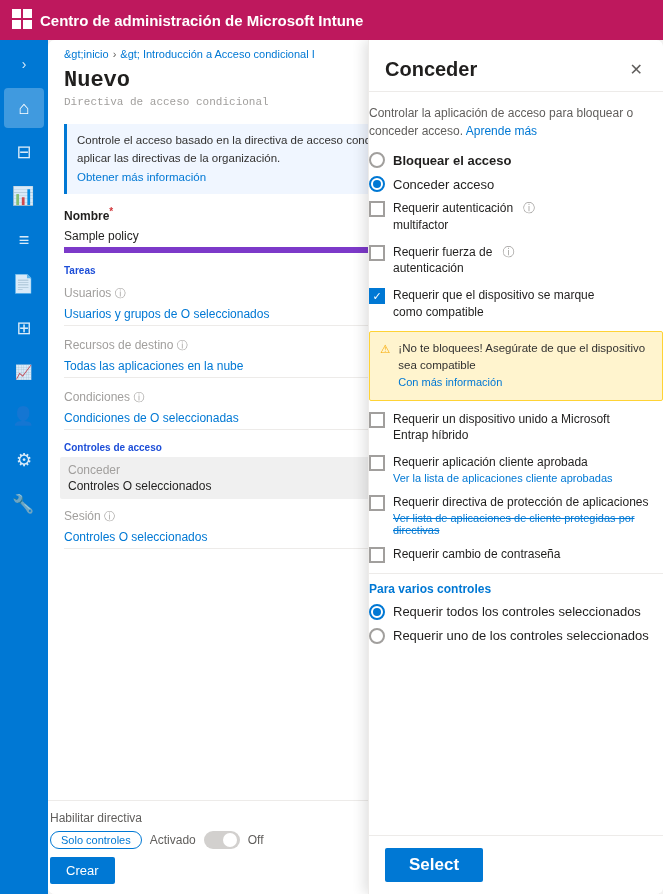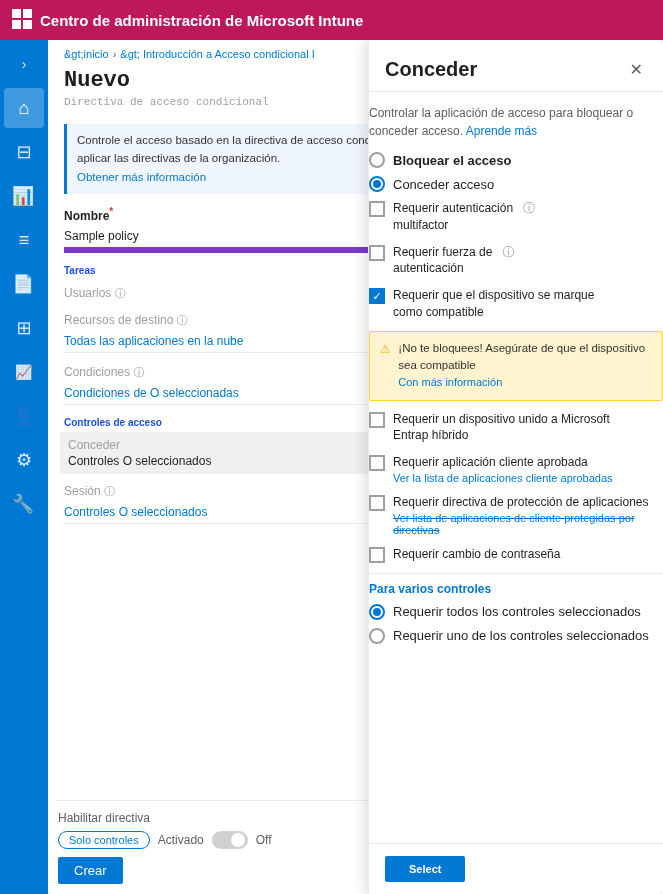--- a/index.html
+++ b/index.html
@@ -181,21 +181,21 @@
     .highlighted-value {
       font-size: 12px;
       color: #201f1e;
       margin-top: 2px;
     }
 
     
     .bottom-area {
       position: absolute;
       bottom: 0;
-      left: 8px;
+      left: 0;
       right: 0;
       background: white;
       border-top: 1px solid #edebe9;
       padding: 10px 2px;
     }
     .enable-section-label {
       font-size: 12px;
       color: #605e5c;
       margin-bottom: 6px;
     }
@@ -404,21 +404,21 @@
     
     .panel-footer {
       padding: 12px 16px;
       border-top: 1px solid #edebe9;
     }
     .btn-select {
       background: #0078d4;
       color: white;
       border: none;
       padding: 7px 24px;
-      font-size: 11px;
+      font-size: 17px;
       font-weight: 600;
       border-radius: 2px;
       cursor: pointer;
       min-width: 80px;
     }
   </style>
 </head>
 <body>
 
 <div class="topbar">
@@ -481,20 +481,21 @@
         </div>
       </div>
 
       <div class="section-title">Tareas</div>
 
       <div class="form-field">
         <div class="section-label">
           <span>Usuarios</span>
           <span style="color:#a19f9d;font-size:11px;"> ⓘ</span>
         </div>
+        <div class="section-value" style="cursor:pointer;">Usuarios y grupos de O seleccionados</div>
       </div>
 
       <div class="form-field">
         <div class="section-label">
           <span>Recursos de destino</span>
           <span style="color:#a19f9d;font-size:11px;"> ⓘ</span>
         </div>
         <div class="section-value" style="cursor:pointer;">Todas las aplicaciones en la nube</div>
       </div>
 

